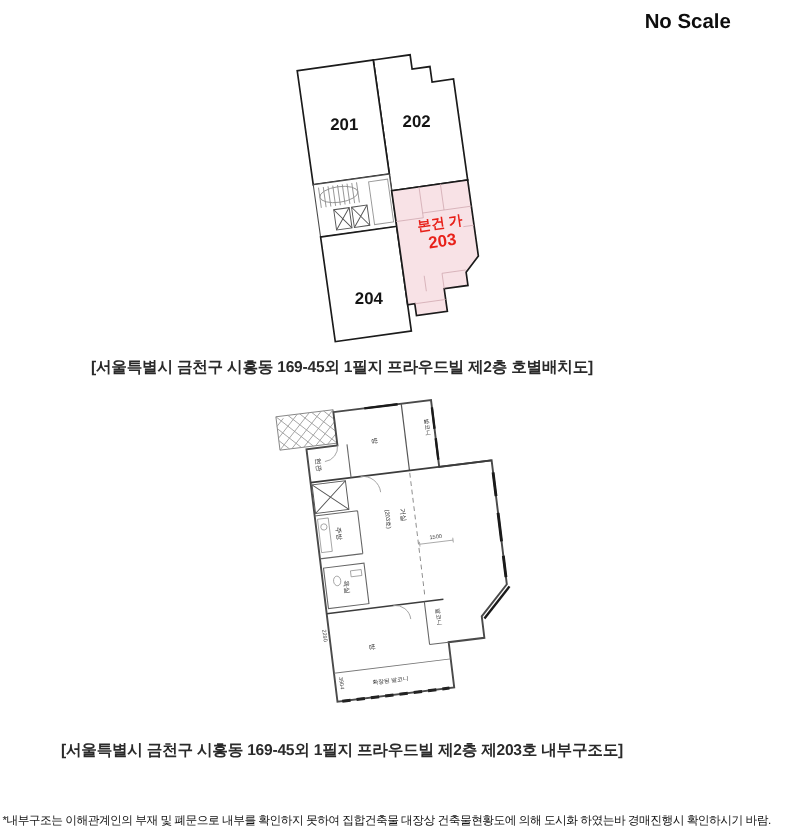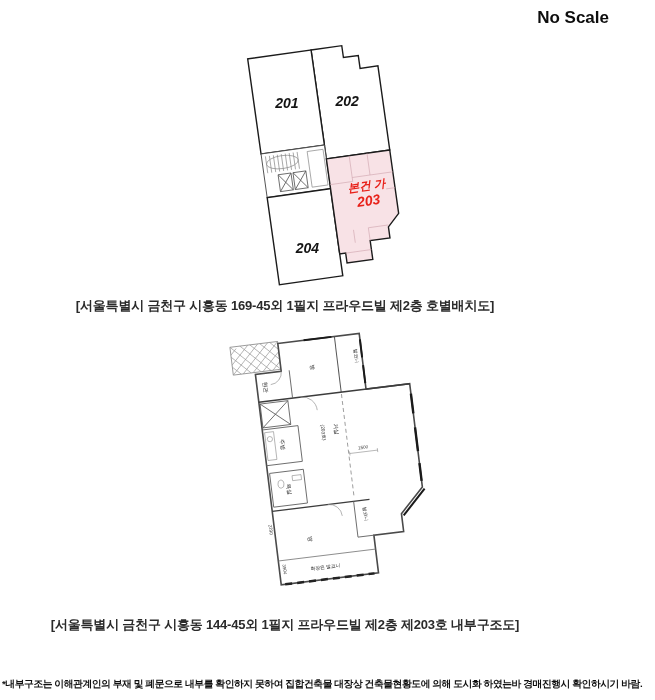--- a/index.html
+++ b/index.html
@@ -4,31 +4,31 @@
 <style>
   html,body{margin:0;padding:0;}
   body{
     width:655px;height:700px;background:#ffffff;position:relative;overflow:hidden;
     font-family:"Liberation Sans","DejaVu Sans",sans-serif;color:#111;
   }
   .no-scale{
     position:absolute;top:8px;right:46px;font-size:17px;font-weight:700;color:#0d0d0d;
   }
   .plan{position:absolute;}
-  .plan1{left:232px;top:38px;font-style:italic;}
+  .plan1{left:232px;top:38px;}
   .plan2{left:223px;top:326px;}
   .caption{
     position:absolute;left:0;width:570px;text-align:center;
     font-size:13px;font-weight:700;color:#2a2a2a;letter-spacing:-0.2px;
   }
   .caption1{top:297px;}
   .caption2{top:616px;}
   .footnote{
     position:absolute;left:2px;top:678px;width:653px;
-    font-size:9.8px;font-weight:700;color:#0f0f0f;letter-spacing:-0.45px;white-space:nowrap;
+    font-size:9.8px;font-weight:400;color:#0f0f0f;letter-spacing:-0.45px;white-space:nowrap;
   }
   svg text{font-family:"Liberation Sans","DejaVu Sans",sans-serif;}
   .unit-no{font-size:14px;font-weight:700;fill:#141414;}
   .red-label{font-weight:700;fill:#e8211a;}
   .room-label{font-size:5.6px;fill:#222;}
   .room-label-sm{font-size:4.8px;fill:#222;}
   .dim-label{font-size:4.6px;fill:#444;}
 </style>
 </head>
 <body>
@@ -129,15 +129,15 @@
       <text class="room-label-sm" x="136" y="192" text-anchor="middle" dominant-baseline="middle" transform="rotate(90 136 192)">발코니</text>
       <text class="room-label-sm" x="90" y="240" text-anchor="middle" dominant-baseline="middle">확장된 발코니</text>
 
       <text class="dim-label" x="142" y="127" text-anchor="middle">1500</text>
       <text class="dim-label" x="40" y="196" text-anchor="middle" dominant-baseline="middle" transform="rotate(90 40 196)">2290</text>
       <text class="dim-label" x="49" y="237" text-anchor="middle" dominant-baseline="middle" transform="rotate(90 49 237)">3904</text>
     </g>
   </svg>
 </div>
 
-<div class="caption caption2">[서울특별시 금천구 시흥동 144-45외 1필지 프라우드빌 제2층 제203호 내부구조도]</div>
+<div class="caption caption2">[서울특별시 금천구 시흥동 169-45외 1필지 프라우드빌 제2층 제203호 내부구조도]</div>
 
 <div class="footnote">*내부구조는 이해관계인의 부재 및 폐문으로 내부를 확인하지 못하여 집합건축물 대장상 건축물현황도에 의해 도시화 하였는바 경매진행시 확인하시기 바람.</div>
 
 </body></html>

